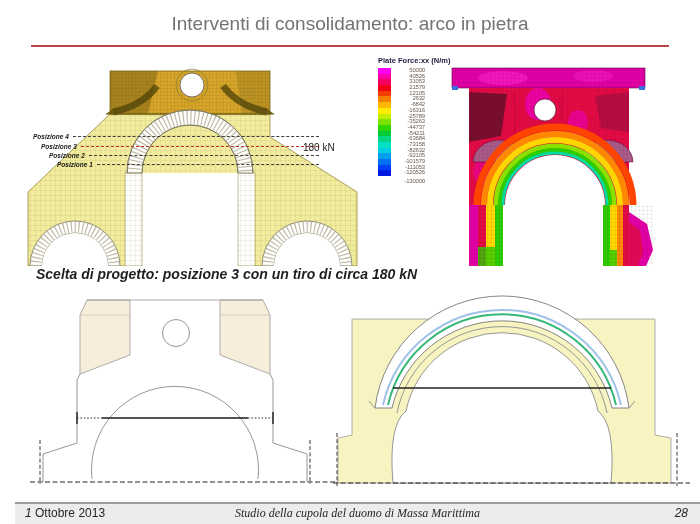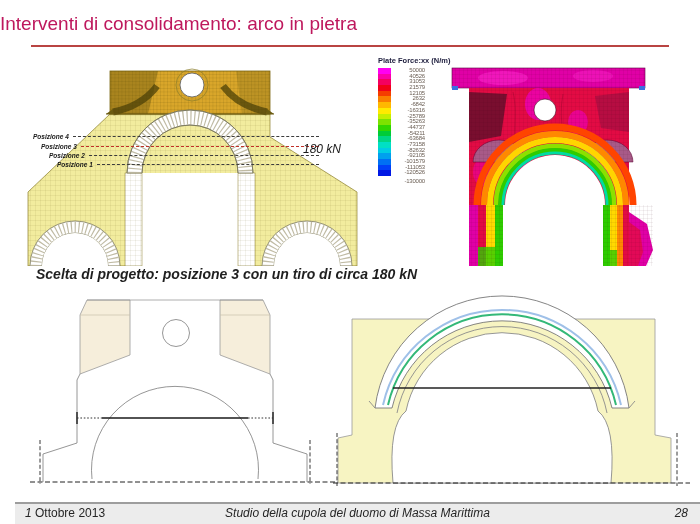--- a/index.html
+++ b/index.html
@@ -1,19 +1,19 @@
 <!DOCTYPE html>
 <html><head>
 <meta charset="utf-8">
 <style>
   html,body{margin:0;padding:0;background:#fff;}
   .slide{position:relative;width:700px;height:524px;background:#ffffff;overflow:hidden;
          font-family:"Liberation Sans",sans-serif;}
-  .title{position:absolute;left:0;top:13px;width:100%;text-align:left;
-         font-size:19px;color:#be185d;}
+  .title{position:absolute;left:0;top:13px;width:100%;text-align:center;
+         font-size:19px;color:#737373;}
   .title-underline{position:absolute;left:31px;top:45px;width:638px;height:2px;background:#b94442;}
 
   
   .fig{position:absolute;}
   #fig-mesh{left:20px;top:60px;}
   #fig-fem{left:443px;top:62px;}
   #fig-draw-left{left:30px;top:292px;}
   #fig-draw-right{left:333px;top:293px;}
 
   
@@ -25,30 +25,30 @@
   .lg-lb{display:inline-block;width:34px;text-align:right;font-size:6px;line-height:5.7px;
          color:#6b5f55;letter-spacing:-0.2px;}
   .lg-row.gap .lg-sw{visibility:hidden;}
 
   
   .positions{position:absolute;left:33px;top:132px;width:286px;z-index:5;}
   .pos-row{display:flex;align-items:center;height:9.4px;}
   .pos-label{font-size:6.5px;font-style:italic;font-weight:bold;color:#1a1a1a;white-space:nowrap;}
   .pos-line{flex:1;border-top:1px dashed #3c3c3c;margin-left:4px;}
   .pos-row.hl .pos-line{border-top:1px dashed #c03028;}
-  .force-label{position:absolute;left:303px;top:142px;font-size:12px;font-style:italic;color:#1a1a1a;z-index:5;}
+  .force-label{position:absolute;left:303px;top:142px;font-size:10px;color:#1a1a1a;z-index:5;}
 
   .caption{position:absolute;left:36px;top:266px;font-size:14px;font-style:italic;font-weight:bold;color:#1f1f1f;}
 
   
   .footer{position:absolute;left:15px;right:0;bottom:0;height:20px;background:#ececec;
           border-top:2px solid #9d9d9d;font-size:12px;color:#262626;}
   .footer-date{position:absolute;left:10px;top:2px;}
   .footer-date .num{font-style:italic;}
-  .footer-center{position:absolute;left:0;width:100%;text-align:center;top:2px;font-style:italic;}
+  .footer-center{position:absolute;left:0;width:100%;text-align:center;top:2px;font-style:italic;font-family:Liberation Serif, serif;}
   .footer-page{position:absolute;right:12px;top:2px;font-style:italic;}
 </style>
 </head>
 <body>
 
 <div class="slide">
 
   <div class="title">Interventi di consolidamento: arco in pietra</div>
   <div class="title-underline" style="background: rgb(185, 68, 66);"></div>
 

